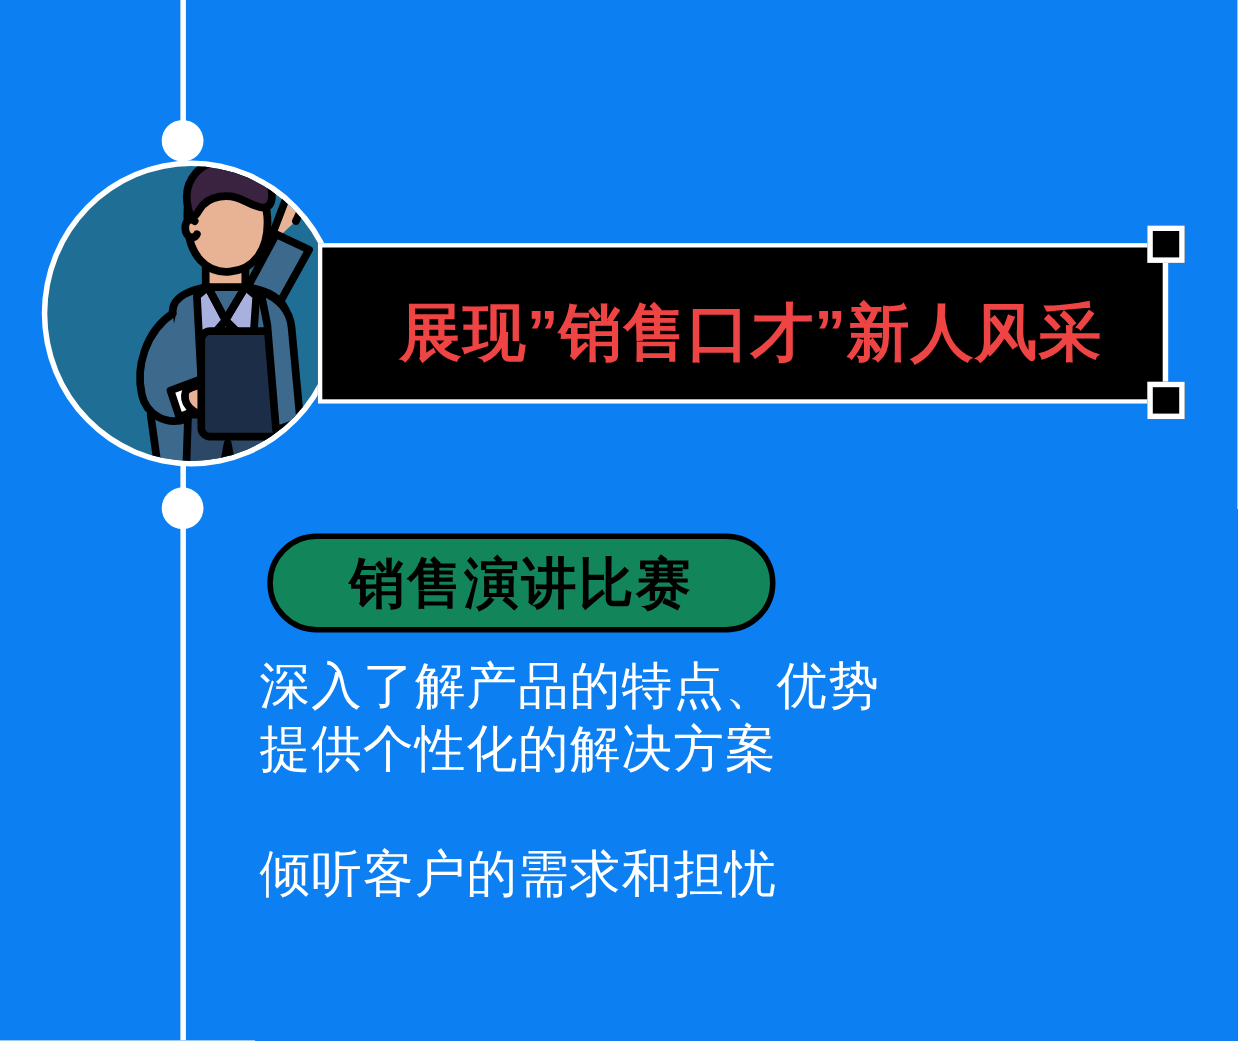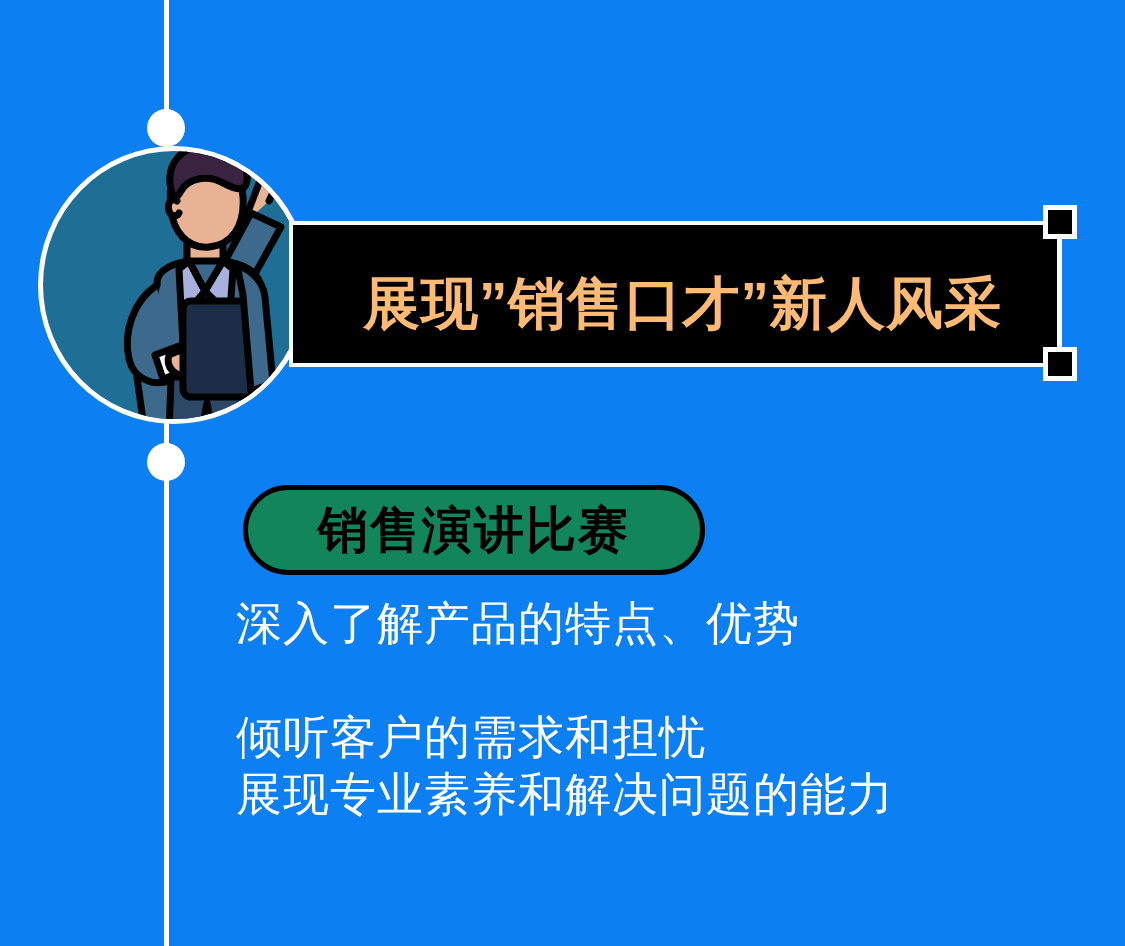--- a/index.html
+++ b/index.html
@@ -69,21 +69,21 @@
     top: 221px;
     width: 772px;
     height: 146px;
     background: #000000;
     border: 4px solid #ffffff;
     box-sizing: border-box;
     display: flex;
     align-items: center;
   }
   .title-text {
-    color: #fdba74;
+    color: #ef4444;
     font-size: 57px;
     font-weight: 700;
     letter-spacing: 1px;
     margin-left: 70px;
     white-space: nowrap;
     line-height: 1;
     margin-top: 19px;
   }
   .corner-link {
     position: absolute;
@@ -206,20 +206,20 @@
   <div class="corner-sq tr"></div>
   <div class="corner-sq br"></div>
 
   <div class="badge">
     <span class="badge-text">销售演讲比赛</span>
   </div>
 
   <div class="body-copy">
     <div class="para first">
       <span class="para-line">深入了解产品的特点、优势</span>
+      <span class="para-line">提供个性化的解决方案</span>
     </div>
     <div class="para second">
       <span class="para-line">倾听客户的需求和担忧</span>
-      <span class="para-line">展现专业素养和解决问题的能力</span>
     </div>
   </div>
 
 </div>
 
 </body></html>

